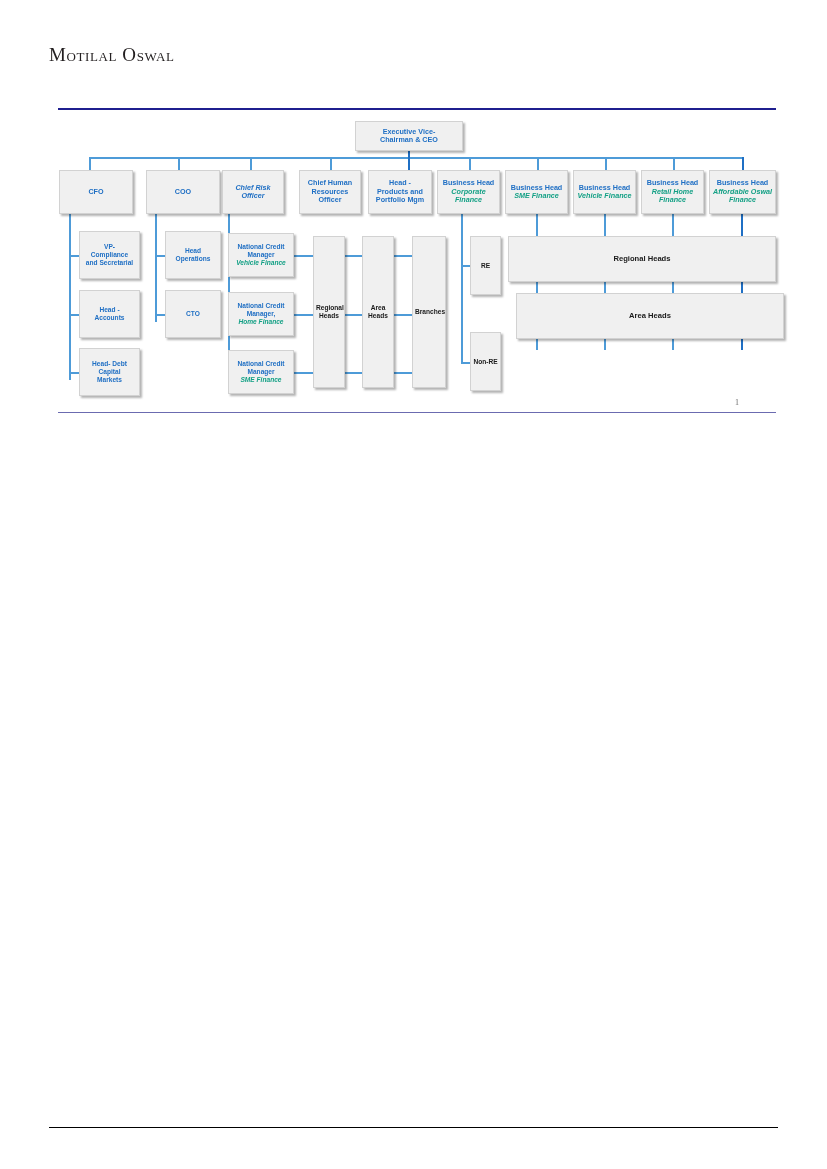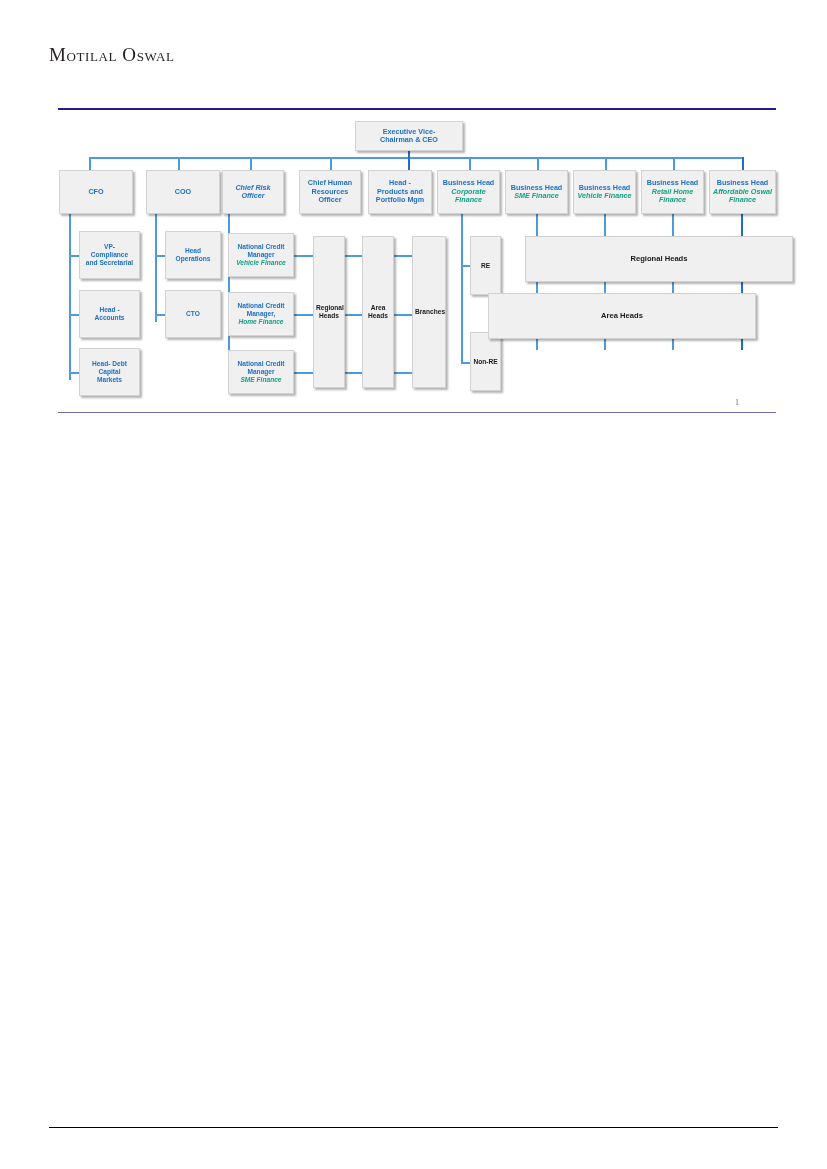--- a/index.html
+++ b/index.html
@@ -316,30 +316,30 @@
 
   <div class="node xs" style="left:470px; top:332px; width:31px; height:59px;">
     <span class="t black">Non-RE</span>
   </div>
 
   <div class="ln" style="left:536px; top:214px; width:2px; height:22px;"></div>
   <div class="ln" style="left:604px; top:214px; width:2px; height:22px;"></div>
   <div class="ln" style="left:672px; top:214px; width:2px; height:22px;"></div>
   <div class="ln dark" style="left:741px; top:214px; width:2px; height:22px;"></div>
 
-  <div class="node md" style="left:508px; top:236px; width:268px; height:46px;margin-left:17px;">
+  <div class="node md" style="left:508px; top:236px; width:268px; height:46px;">
     <span class="t black">Regional Heads</span>
   </div>
 
   <div class="ln" style="left:536px; top:282px; width:2px; height:11px;"></div>
   <div class="ln" style="left:604px; top:282px; width:2px; height:11px;"></div>
   <div class="ln" style="left:672px; top:282px; width:2px; height:11px;"></div>
   <div class="ln dark" style="left:741px; top:282px; width:2px; height:11px;"></div>
 
-  <div class="node md" style="left:488px; top:293px; width:268px; height:46px;">
+  <div class="node md" style="left:516px; top:293px; width:268px; height:46px;">
     <span class="t black">Area Heads</span>
   </div>
 
   <div class="ln" style="left:536px; top:339px; width:2px; height:11px;"></div>
   <div class="ln" style="left:604px; top:339px; width:2px; height:11px;"></div>
   <div class="ln" style="left:672px; top:339px; width:2px; height:11px;"></div>
   <div class="ln dark" style="left:741px; top:339px; width:2px; height:11px;"></div>
 
 
 </div>

